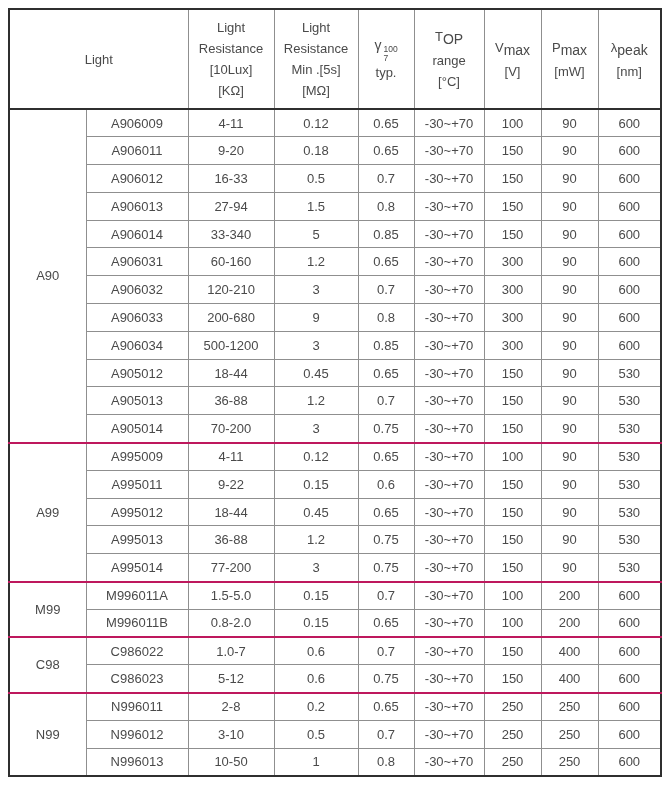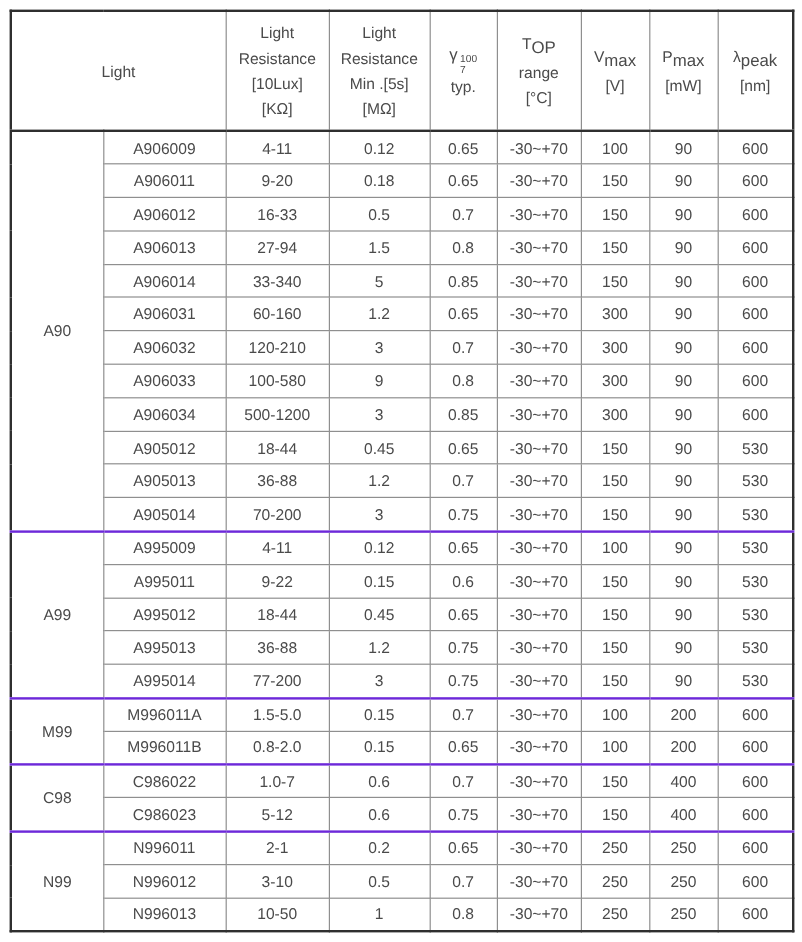--- a/index.html
+++ b/index.html
@@ -26,21 +26,21 @@
     padding: 0;
     font-size: 13px;
     overflow: hidden;
     white-space: nowrap;
   }
   thead th {
     height: 100px;
     border-bottom: 2px solid #2f2f2f;
   }
   tbody td { height: 27.8px; }
-  tr.group-start td { border-top: 2px solid #6d28d9; }
+  tr.group-start td { border-top: 2px solid #be185d; }
   .hline { line-height: 21px; }
   sub.sm {
     font-size: 14px;
     vertical-align: -3px;
     letter-spacing: 0;
   }
   .gamma-sym { font-size: 14px; }
   .stack {
     display: inline-flex;
     flex-direction: column;
@@ -178,21 +178,21 @@
         <td>120-210</td>
         <td>3</td>
         <td>0.7</td>
         <td>-30~+70</td>
         <td>300</td>
         <td>90</td>
         <td>600</td>
       </tr>
       <tr>
         <td>A906033</td>
-        <td>100-580</td>
+        <td>200-680</td>
         <td>9</td>
         <td>0.8</td>
         <td>-30~+70</td>
         <td>300</td>
         <td>90</td>
         <td>600</td>
       </tr>
       <tr>
         <td>A906034</td>
         <td>500-1200</td>
@@ -322,21 +322,21 @@
         <td>0.6</td>
         <td>0.75</td>
         <td>-30~+70</td>
         <td>150</td>
         <td>400</td>
         <td>600</td>
       </tr>
       <tr class="group-start">
         <td rowspan="3">N99</td>
         <td>N996011</td>
-        <td>2-1</td>
+        <td>2-8</td>
         <td>0.2</td>
         <td>0.65</td>
         <td>-30~+70</td>
         <td>250</td>
         <td>250</td>
         <td>600</td>
       </tr>
       <tr>
         <td>N996012</td>
         <td>3-10</td>

